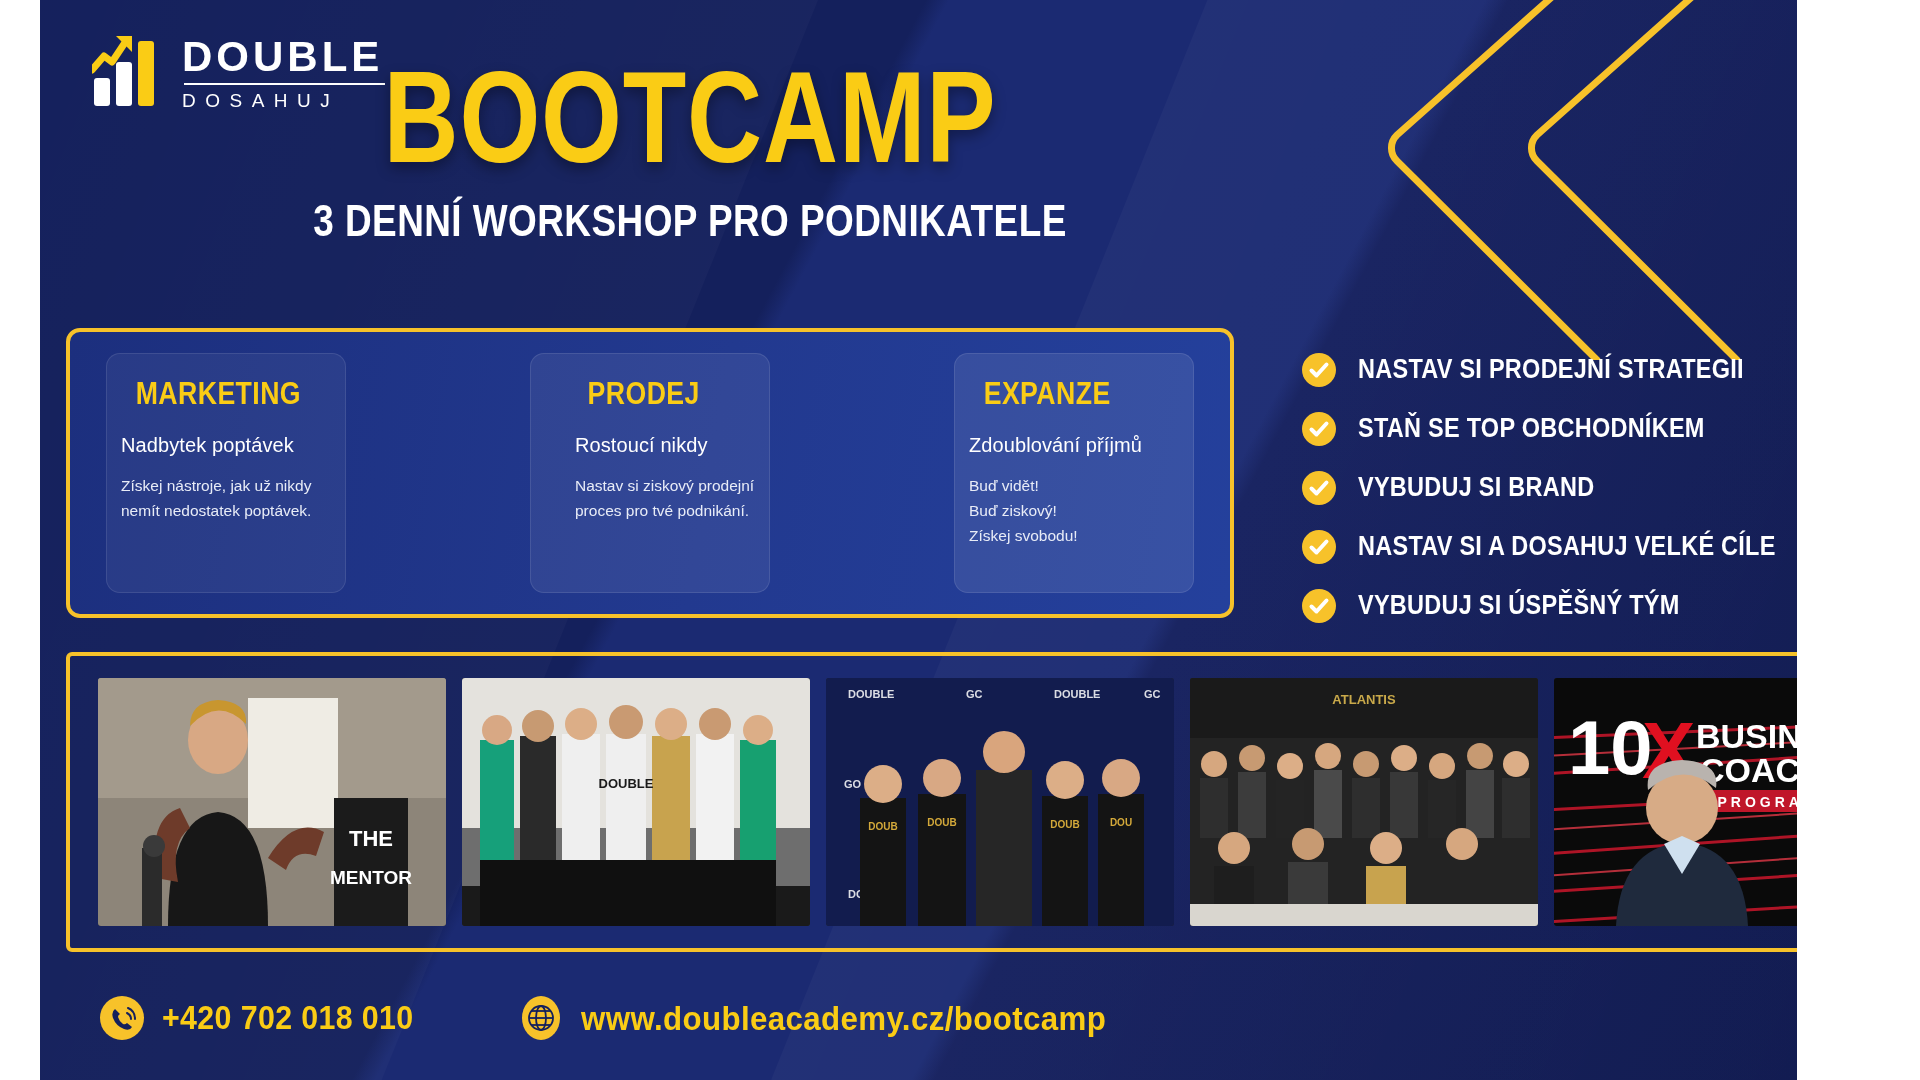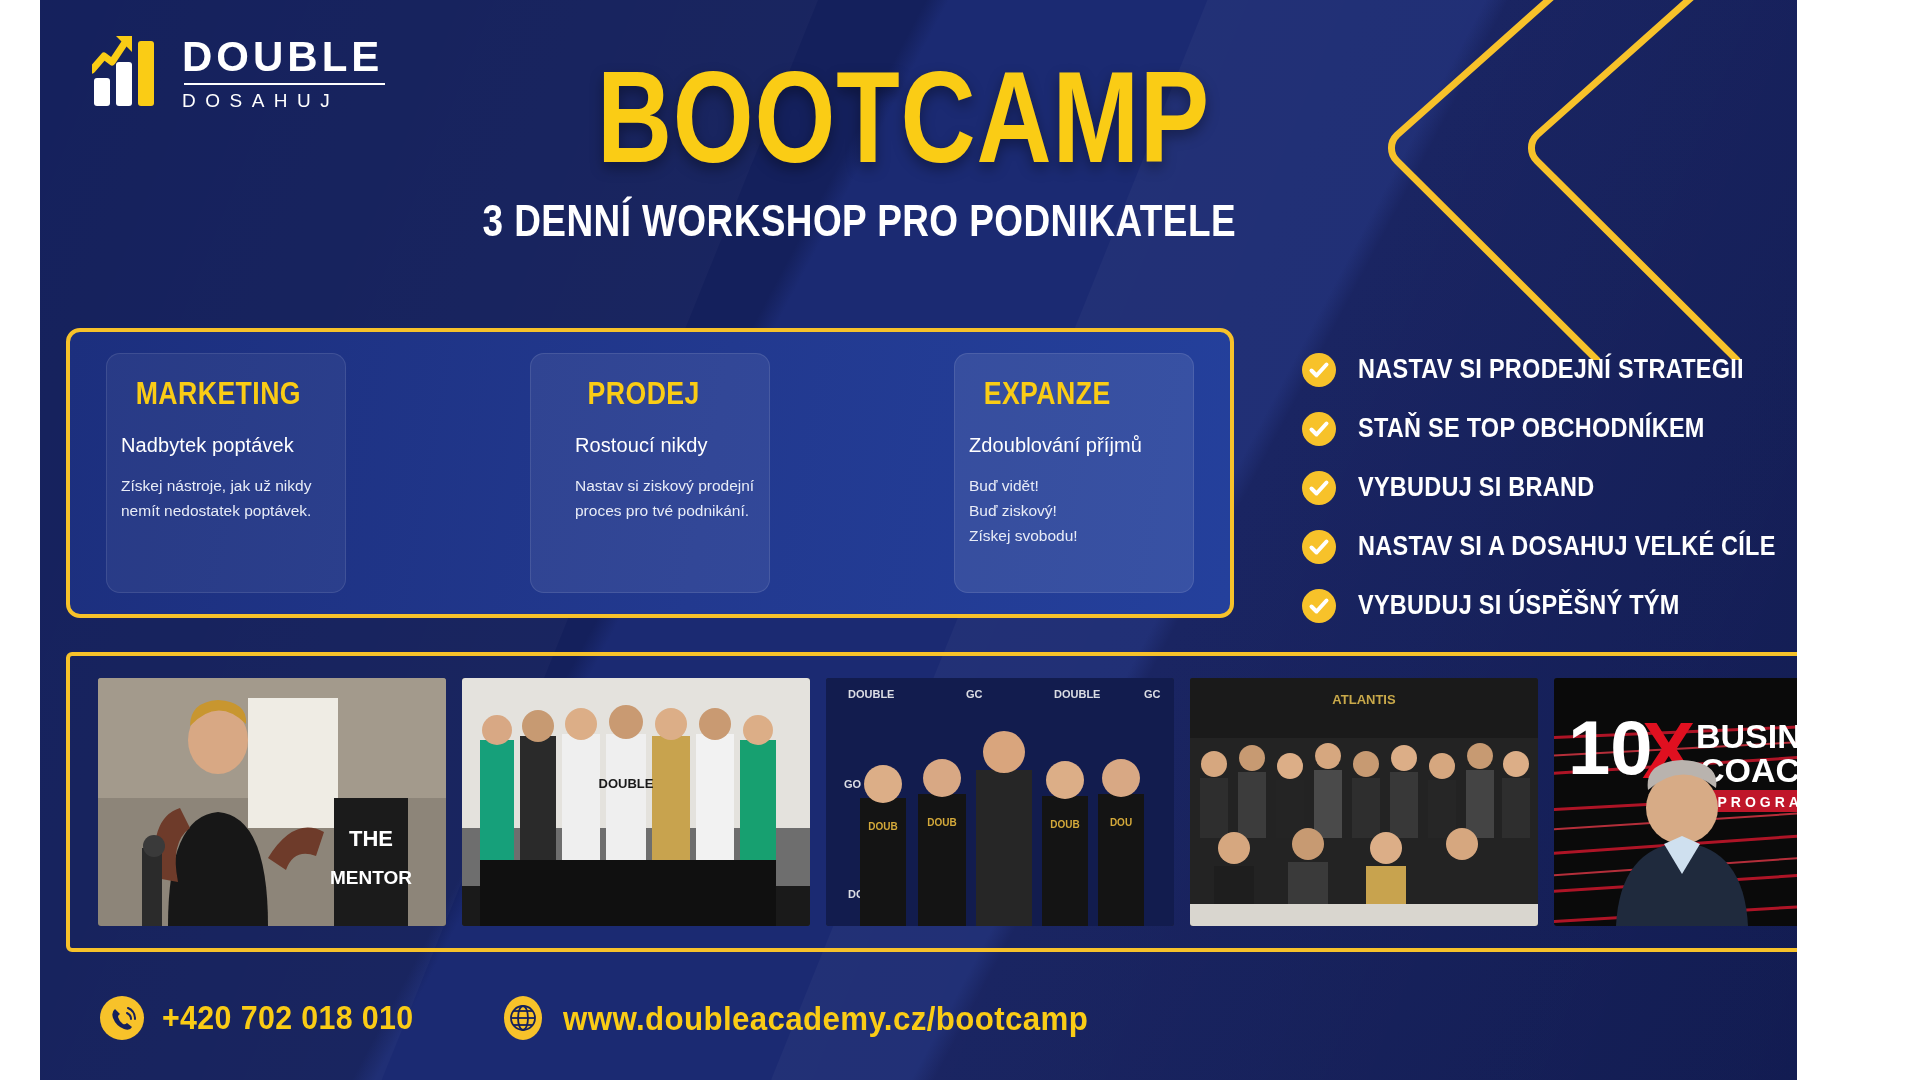--- a/index.html
+++ b/index.html
@@ -41,21 +41,21 @@
     color:#ffffff; font-size:42px; font-weight:bold; letter-spacing:4px;
     font-family:"Liberation Sans", sans-serif;
   }
   .logo-rule { height:2px; background:#ffffff; margin:5px 0 6px 2px; width:100%; }
   .logo-academy {
     color:#ffffff; font-size:19px; letter-spacing:9.5px; font-weight:400;
     font-family:"Liberation Sans", sans-serif;
   }
 
   
-  .headline-wrap { position:absolute; left:0; top:52px; width:1300px; text-align:right; }
+  .headline-wrap { position:absolute; left:0; top:52px; width:1300px; text-align:center; }
   .headline {
     color:#facc15;
     font-size:130px;
     font-weight:bold;
     letter-spacing:1px;
     line-height:1;
     font-family:"Liberation Sans Narrow","Liberation Sans", sans-serif;
     transform: scaleX(0.80);
     text-shadow: 0 6px 16px rgba(0,0,0,0.35);
   }
@@ -120,21 +120,21 @@
     display:flex; align-items:center; justify-content:space-between;
     padding: 0 28px;
   }
   .photo {
     width:348px; height:248px; border-radius:3px; overflow:hidden;
     position:relative; background:#2a2a2a;
   }
   .photo svg { display:block; width:100%; height:100%; }
 
   
-  .footer { position:absolute; left:60px; top:996px; display:flex; align-items:flex-start; gap:66px; }
+  .footer { position:absolute; left:60px; top:996px; display:flex; align-items:flex-start; gap:84px; }
   .footer-item { display:flex; align-items:center; gap:18px; }
   .footer-icon { width:44px; height:44px; flex:0 0 44px; }
   .footer-text {
     color:#facc15; font-size:33px; font-weight:bold; letter-spacing:0.4px;
     font-family:"Liberation Sans Narrow","Liberation Sans", sans-serif;
     transform: scaleX(0.92); transform-origin:left center;
     white-space:nowrap;
   }
   .footer-text.url { font-size:34px; }
 </style>

